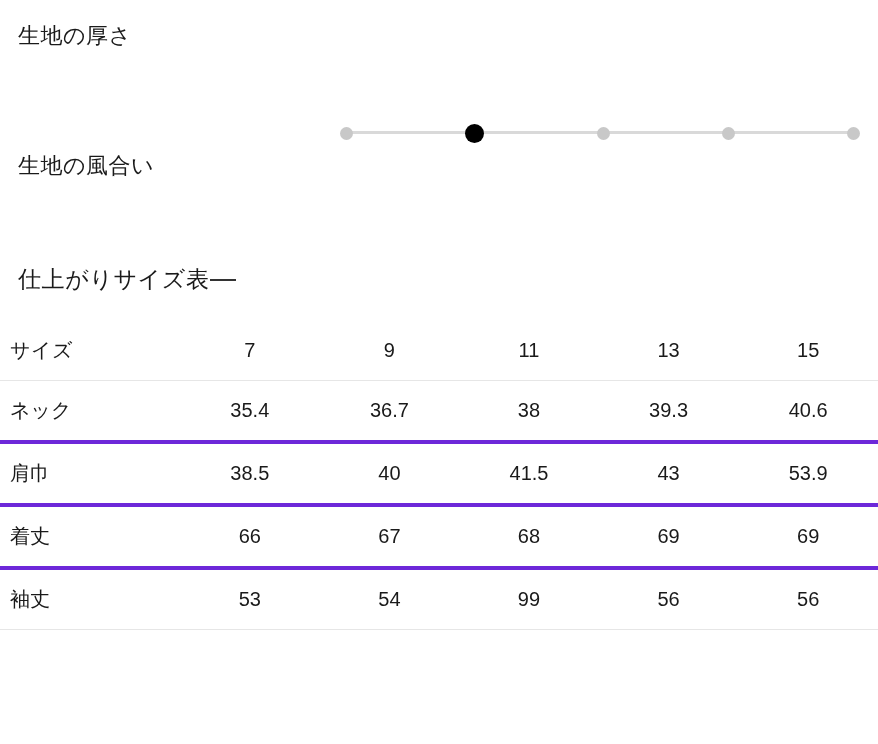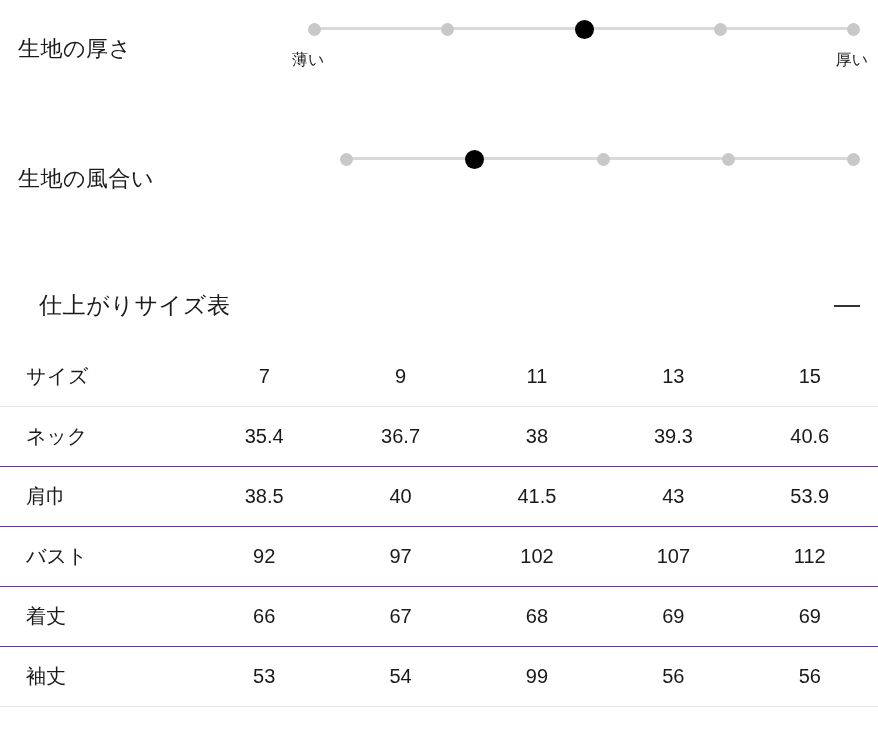--- a/index.html
+++ b/index.html
@@ -21,21 +21,21 @@
     height: 744px;
     box-sizing: border-box;
   }
 
   
   .attr-block {
     padding: 0 18px;
   }
   .attr-row {
     display: flex;
-    align-items: center;
+    align-items: flex-end;
     position: relative;
   }
   .attr-row.first { margin-top: 14px; }
   .attr-row.second { margin-top: 68px; gap: 32px; }
 
   .attr-label {
     width: 290px;
     font-size: 22px;
     line-height: 28px;
     color: #1a1a1a;
@@ -90,24 +90,23 @@
     font-size: 16px;
     color: #1a1a1a;
   }
   .slider-ends .left-label { margin-left: -16px; }
   .slider-ends .right-label { margin-right: -8px; }
 
   
   .section-head {
     display: flex;
     align-items: center;
-    justify-content: space-between;
+    justify-content: flex-start;
     padding: 0 18px;
     margin-top: 84px;
-    margin-left: 21px;
   }
   .section-title {
     font-size: 23px;
     letter-spacing: 0.6px;
     color: #1a1a1a;
   }
   .collapse-icon {
     width: 26px;
     height: 26px;
     position: relative;
@@ -128,63 +127,49 @@
     margin-top: 26px;
     table-layout: fixed;
   }
   table.size-table th,
   table.size-table td {
     font-weight: normal;
     font-size: 20px;
     color: #1a1a1a;
     padding: 16px 0;
     text-align: center;
-    border-bottom: 1px solid #6d28d9;
+    border-bottom: 4px solid #6d28d9;
   }
   table.size-table thead th {
     border-bottom: 1px solid #e6e6e6;
   }
   table.size-table th.row-head,
   table.size-table td.row-head {
     text-align: left;
-    padding-left: 26px;
+    padding-left: 10px;
     width: 170px;
     font-size: 20px;
   }
   table.size-table thead th.row-head {
     letter-spacing: 0.5px;
   }
   table.size-table tbody tr:last-child th,
   table.size-table tbody tr:last-child td {
     border-bottom: 1px solid #e6e6e6;
   }
 </style>
 </head>
 <body>
 
 <div class="page">
 
   <div class="attr-block">
 
     <div class="attr-row first">
       <div class="attr-label">生地の厚さ</div>
-      <div class="slider-wrap">
-        <div class="slider-track"></div>
-        <div class="slider-dots">
-          <span class="dot"></span>
-          <span class="dot"></span>
-          <span class="dot active"></span>
-          <span class="dot"></span>
-          <span class="dot"></span>
-        </div>
-        <div class="slider-ends">
-          <span class="left-label">薄い</span>
-          <span class="right-label">厚い</span>
-        </div>
-      </div>
     </div>
 
     <div class="attr-row second">
       <div class="attr-label">生地の風合い</div>
       <div class="slider-wrap">
         <div class="slider-track"></div>
         <div class="slider-dots">
           <span class="dot"></span>
           <span class="dot active"></span>
           <span class="dot"></span>
@@ -223,28 +208,20 @@
       </tr>
       <tr>
         <th class="row-head">肩巾</th>
         <td>38.5</td>
         <td>40</td>
         <td>41.5</td>
         <td>43</td>
         <td>53.9</td>
       </tr>
       <tr>
-        <th class="row-head">バスト</th>
-        <td>92</td>
-        <td>97</td>
-        <td>102</td>
-        <td>107</td>
-        <td>112</td>
-      </tr>
-      <tr>
         <th class="row-head">着丈</th>
         <td>66</td>
         <td>67</td>
         <td>68</td>
         <td>69</td>
         <td>69</td>
       </tr>
       <tr>
         <th class="row-head">袖丈</th>
         <td>53</td>

